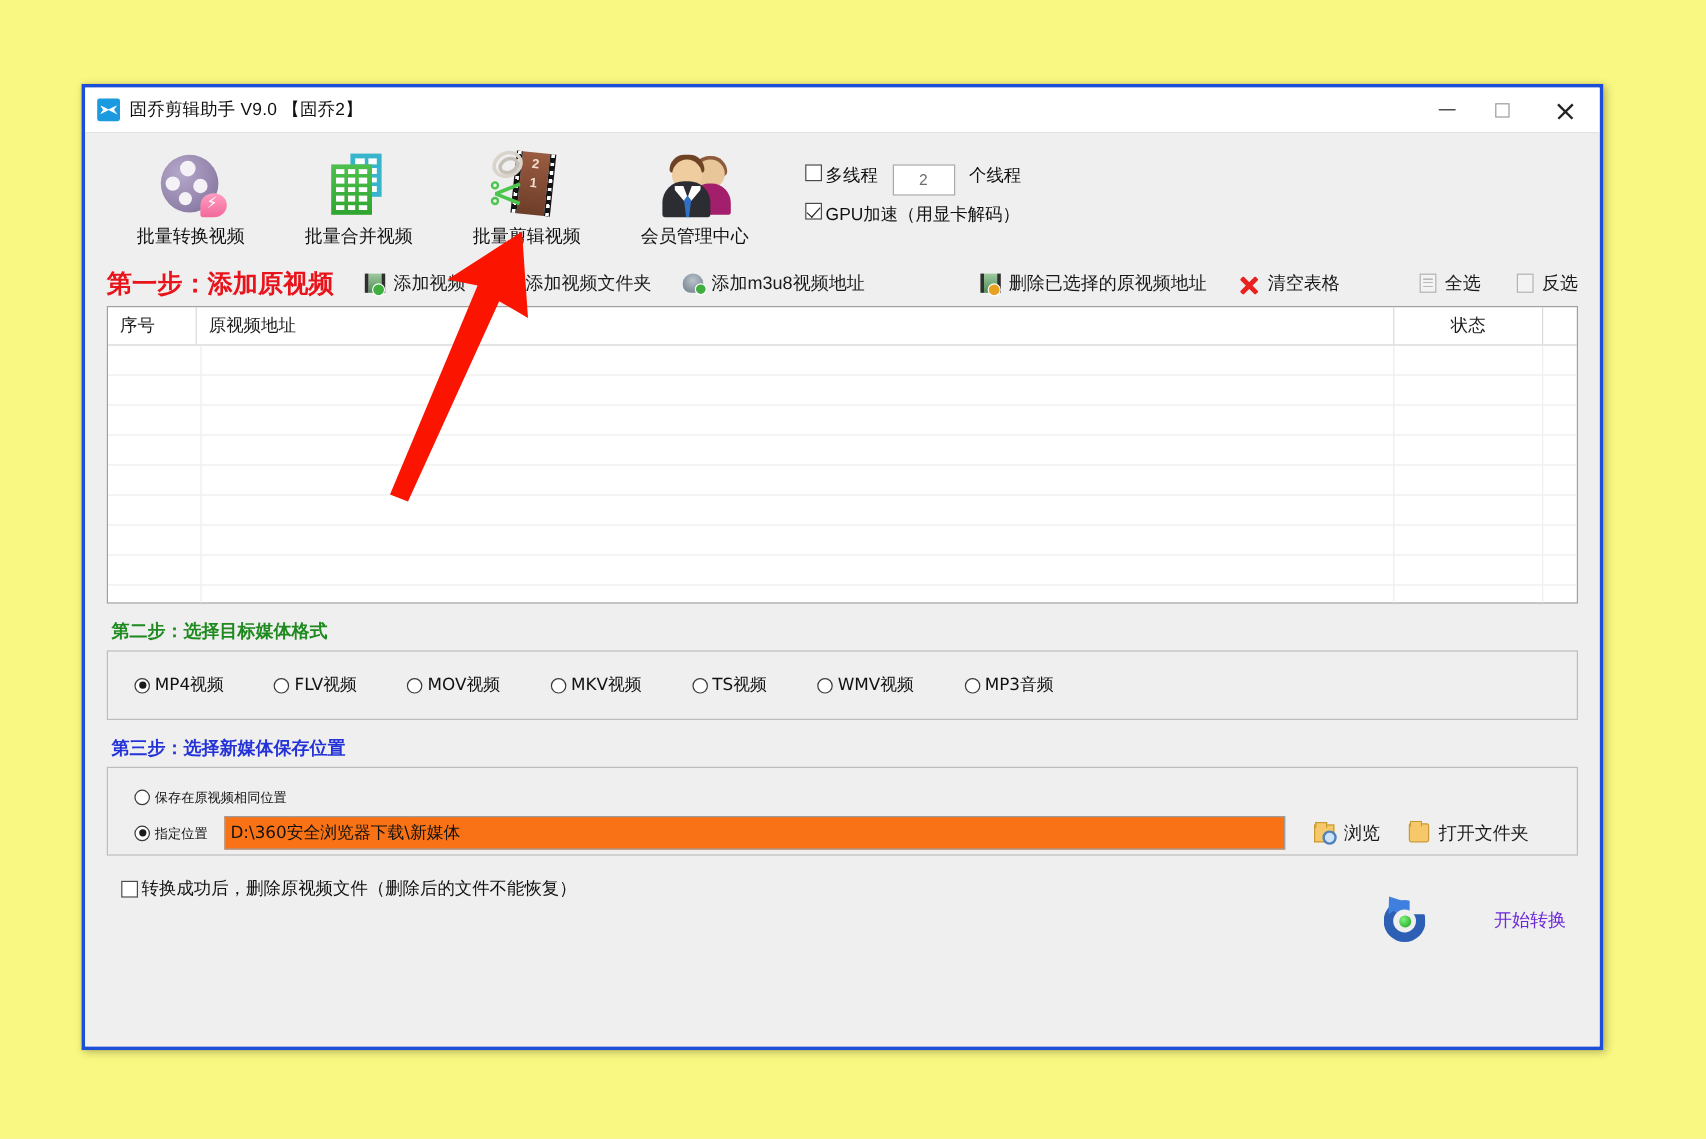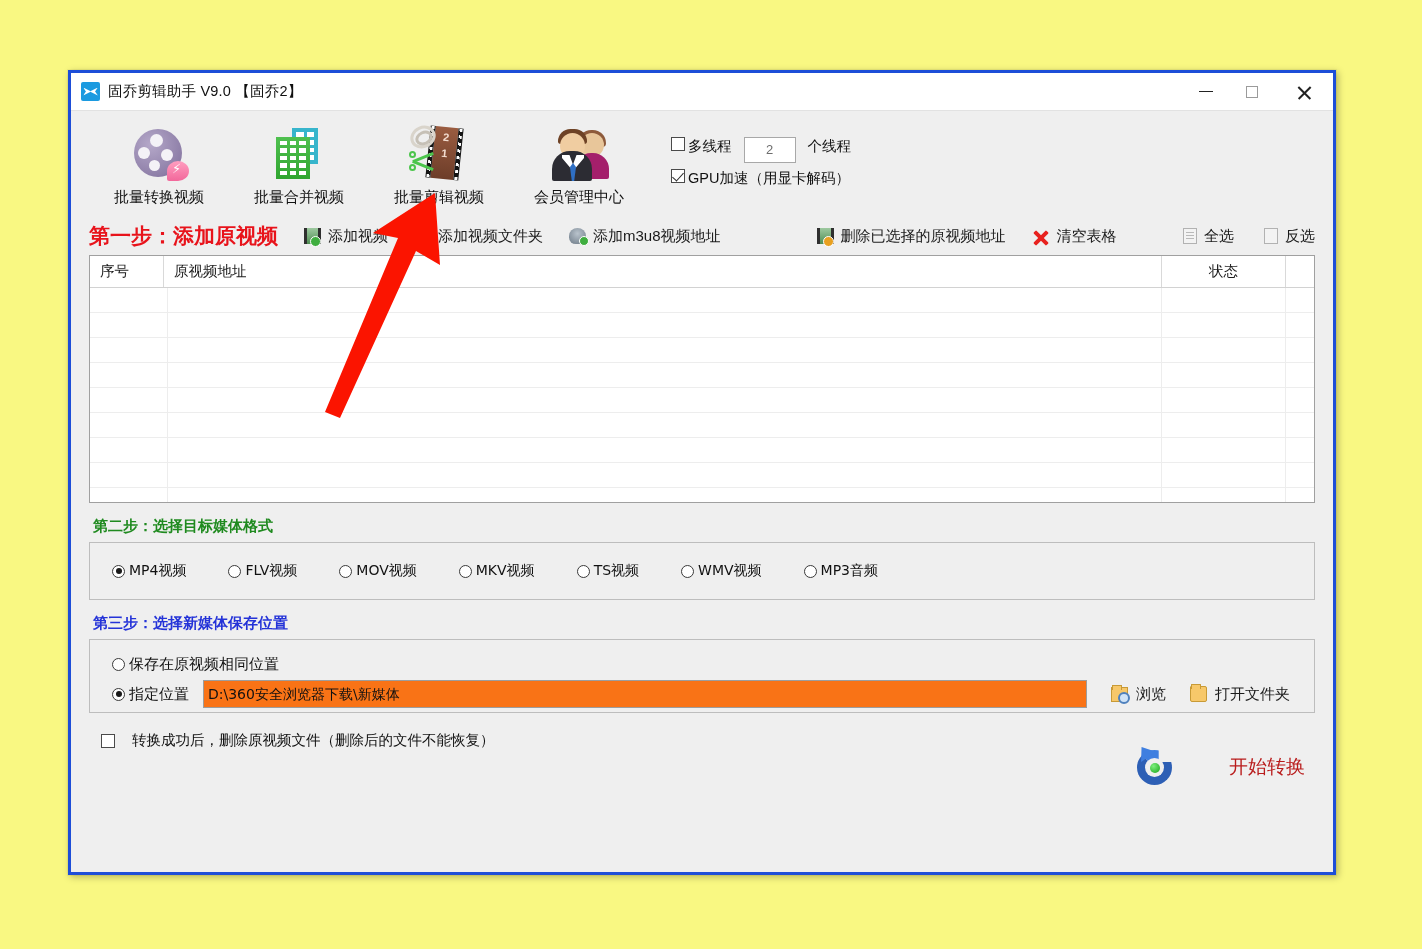--- a/index.html
+++ b/index.html
@@ -298,21 +298,21 @@
     background: #fff; position: relative; flex: none; margin-right: 4px;
   }
   .rd.on::after {
     content: ""; position: absolute; left: 50%; top: 50%; width: 6px; height: 6px;
     border-radius: 50%; background: #1a1a1a; transform: translate(-50%,-50%);
   }
   .rd-text { font-size: 14px; color: #111; font-family: "DejaVu Sans", sans-serif; }
 
   #save-panel { height: 74px; padding: 9px 0 0 22px; }
   .save-row { display: flex; align-items: center; height: 30px; }
-  .save-row .rd-text2 { font-size: 15px; color: #111; margin-right: 14px; }
+  .save-row .rd-text2 { font-size: 11px; color: #111; margin-right: 14px; }
   #path-input {
     flex: 1; max-width: 884px; height: 28px; background: #f97316; border: 1px solid #9d9d9d;
     font-size: 14px; color: #111; line-height: 26px; padding-left: 4px;
     font-family: "DejaVu Sans", sans-serif; overflow: hidden; white-space: nowrap;
   }
   .path-btn { display: flex; align-items: center; margin-left: 24px; white-space: nowrap;
     font-size: 15px; color: #1a1a1a; }
   .path-btn .lbl { margin-left: 8px; }
   .mini-browse {
     width: 17px; height: 15px; background: #f7c86a; border: 1px solid #c89a36; position: relative;
@@ -321,21 +321,21 @@
     content: ""; position: absolute; left: 0; top: -3px; width: 8px; height: 4px;
     background: #f7c86a; border: 1px solid #c89a36; border-bottom: none;
   }
   .mini-browse::after {
     content: ""; position: absolute; right: -3px; bottom: -3px; width: 8px; height: 8px;
     border-radius: 50%; border: 2px solid #4f81bd; background: #cfe3f7;
   }
 
   
   #bottom-area { margin-top: 18px; display: flex; align-items: flex-start; flex: 1; }
-  #del-check { display: flex; align-items: center; margin-left: 12px; gap: 14px; }
+  #del-check { display: flex; align-items: center; margin-left: 12px; }
   #del-check .opt-text { font-size: 14.5px; }
   #start-zone { margin-left: auto; display: flex; align-items: center; margin-right: 10px; padding-top: 14px; }
   #start-ico {
     width: 44px; height: 44px; position: relative; flex: none;
   }
   #start-ico .ring {
     position: absolute; left: 4px; top: 5px; width: 35px; height: 35px;
     border-radius: 50%;
     border: 8px solid #2d5fb5;
     border-top-color: #3f7fe0;
@@ -344,21 +344,21 @@
   }
   #start-ico .arrow {
     position: absolute; left: 3px; top: 1px; width: 0; height: 0;
     border-left: 9px solid transparent; border-right: 9px solid transparent;
     border-bottom: 12px solid #3f7fe0; transform: rotate(-35deg);
   }
   #start-ico .dot {
     position: absolute; left: 17px; top: 18px; width: 10px; height: 10px;
     border-radius: 50%; background: radial-gradient(circle at 35% 32%, #7ef07e, #17a317);
   }
-  #start-label { margin-left: 52px; font-size: 19px; color: #b91c1c; }
+  #start-label { margin-left: 52px; font-size: 15px; color: #6d28d9; }
 
   
   #red-arrow { position: absolute; left: 0; top: 0; width: 1422px; height: 949px; pointer-events: none; }
 </style>
 </head>
 <body>
 
 <div id="app-window">
 
   <div id="titlebar">

